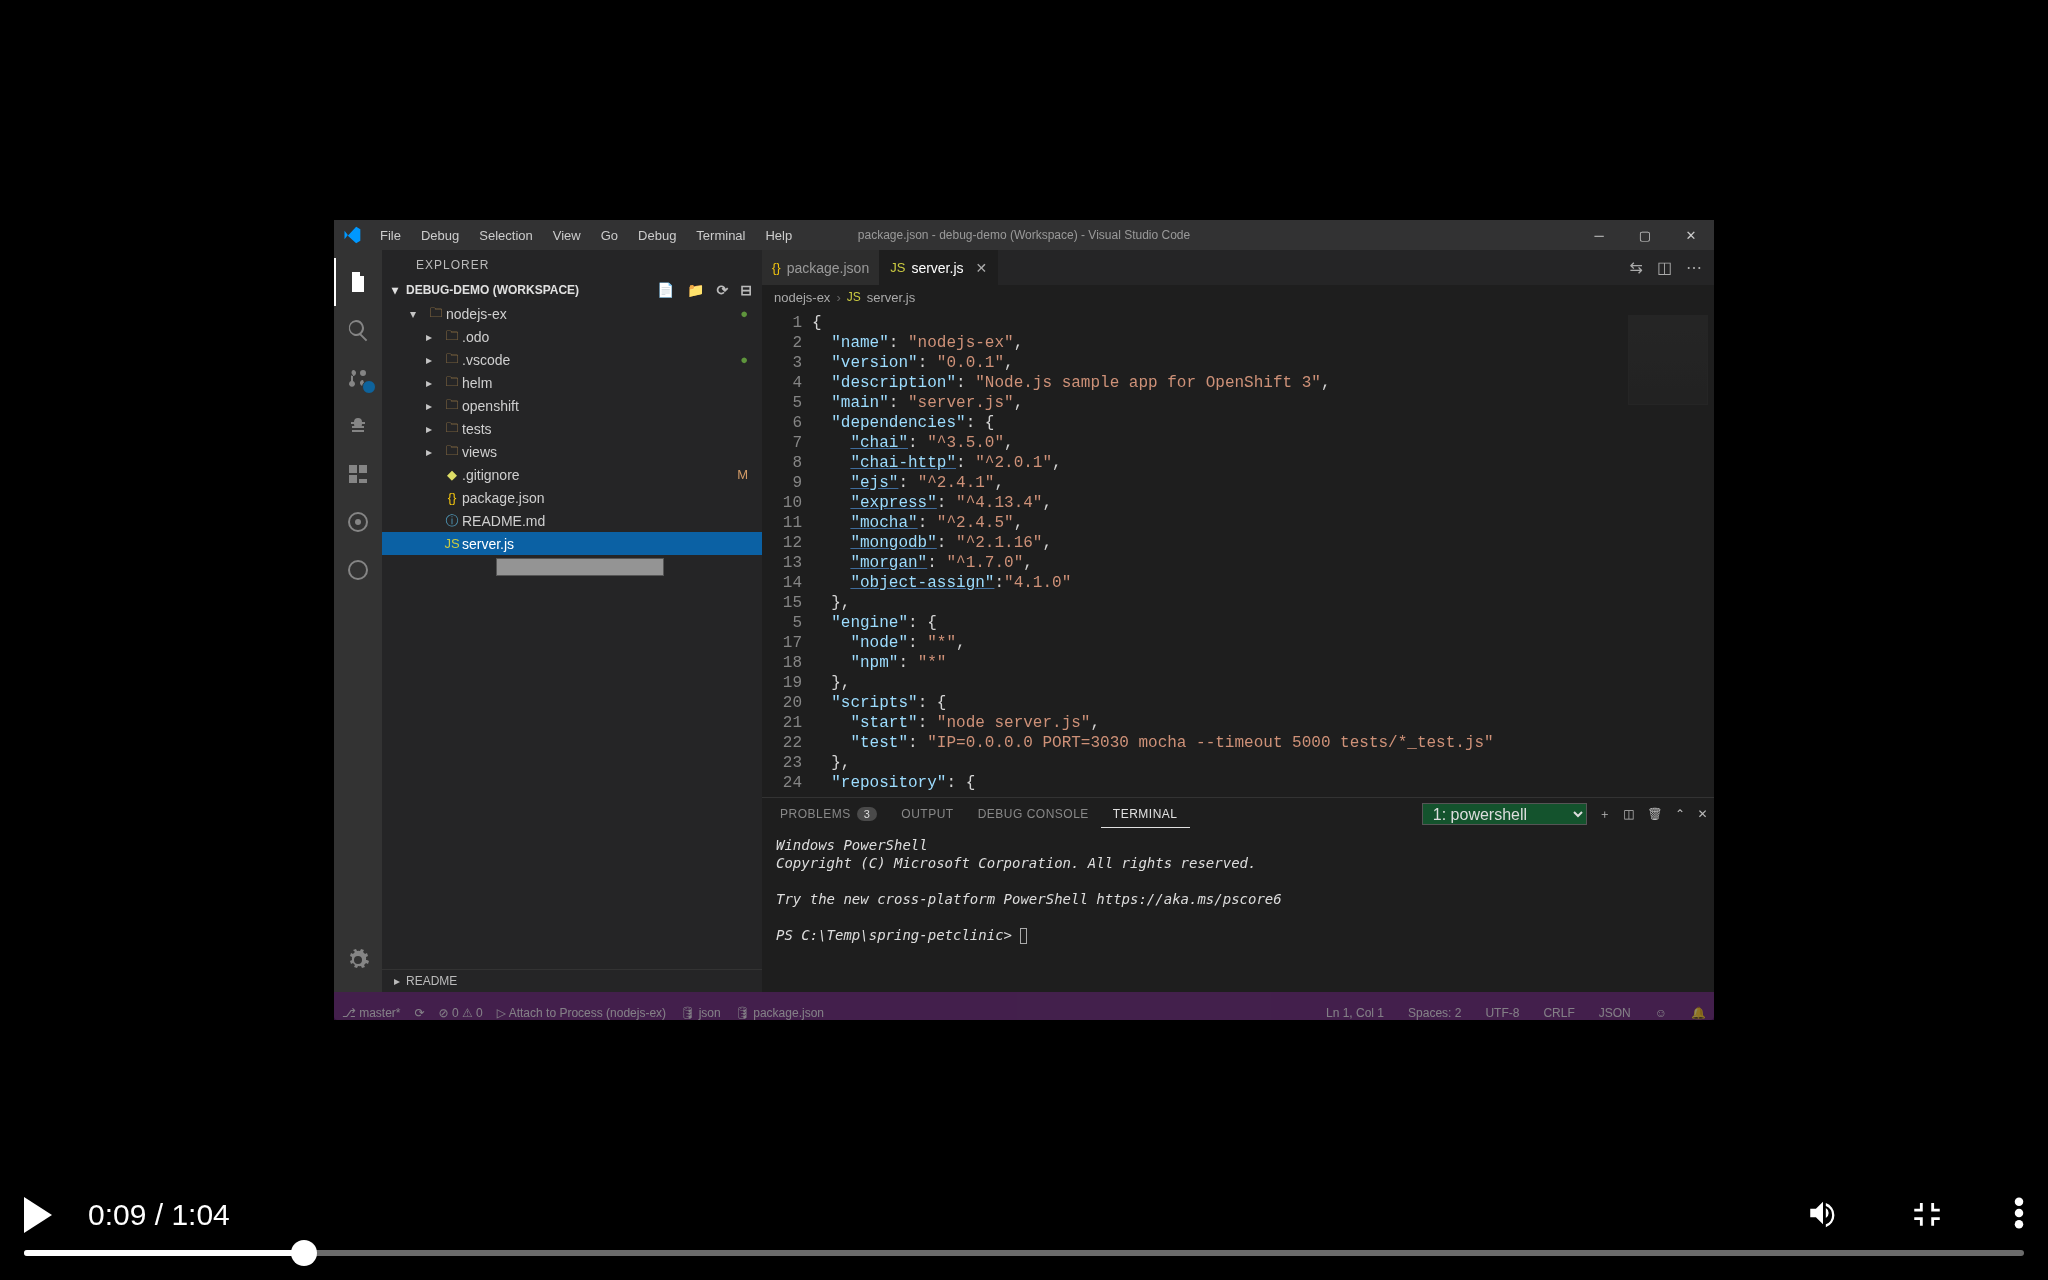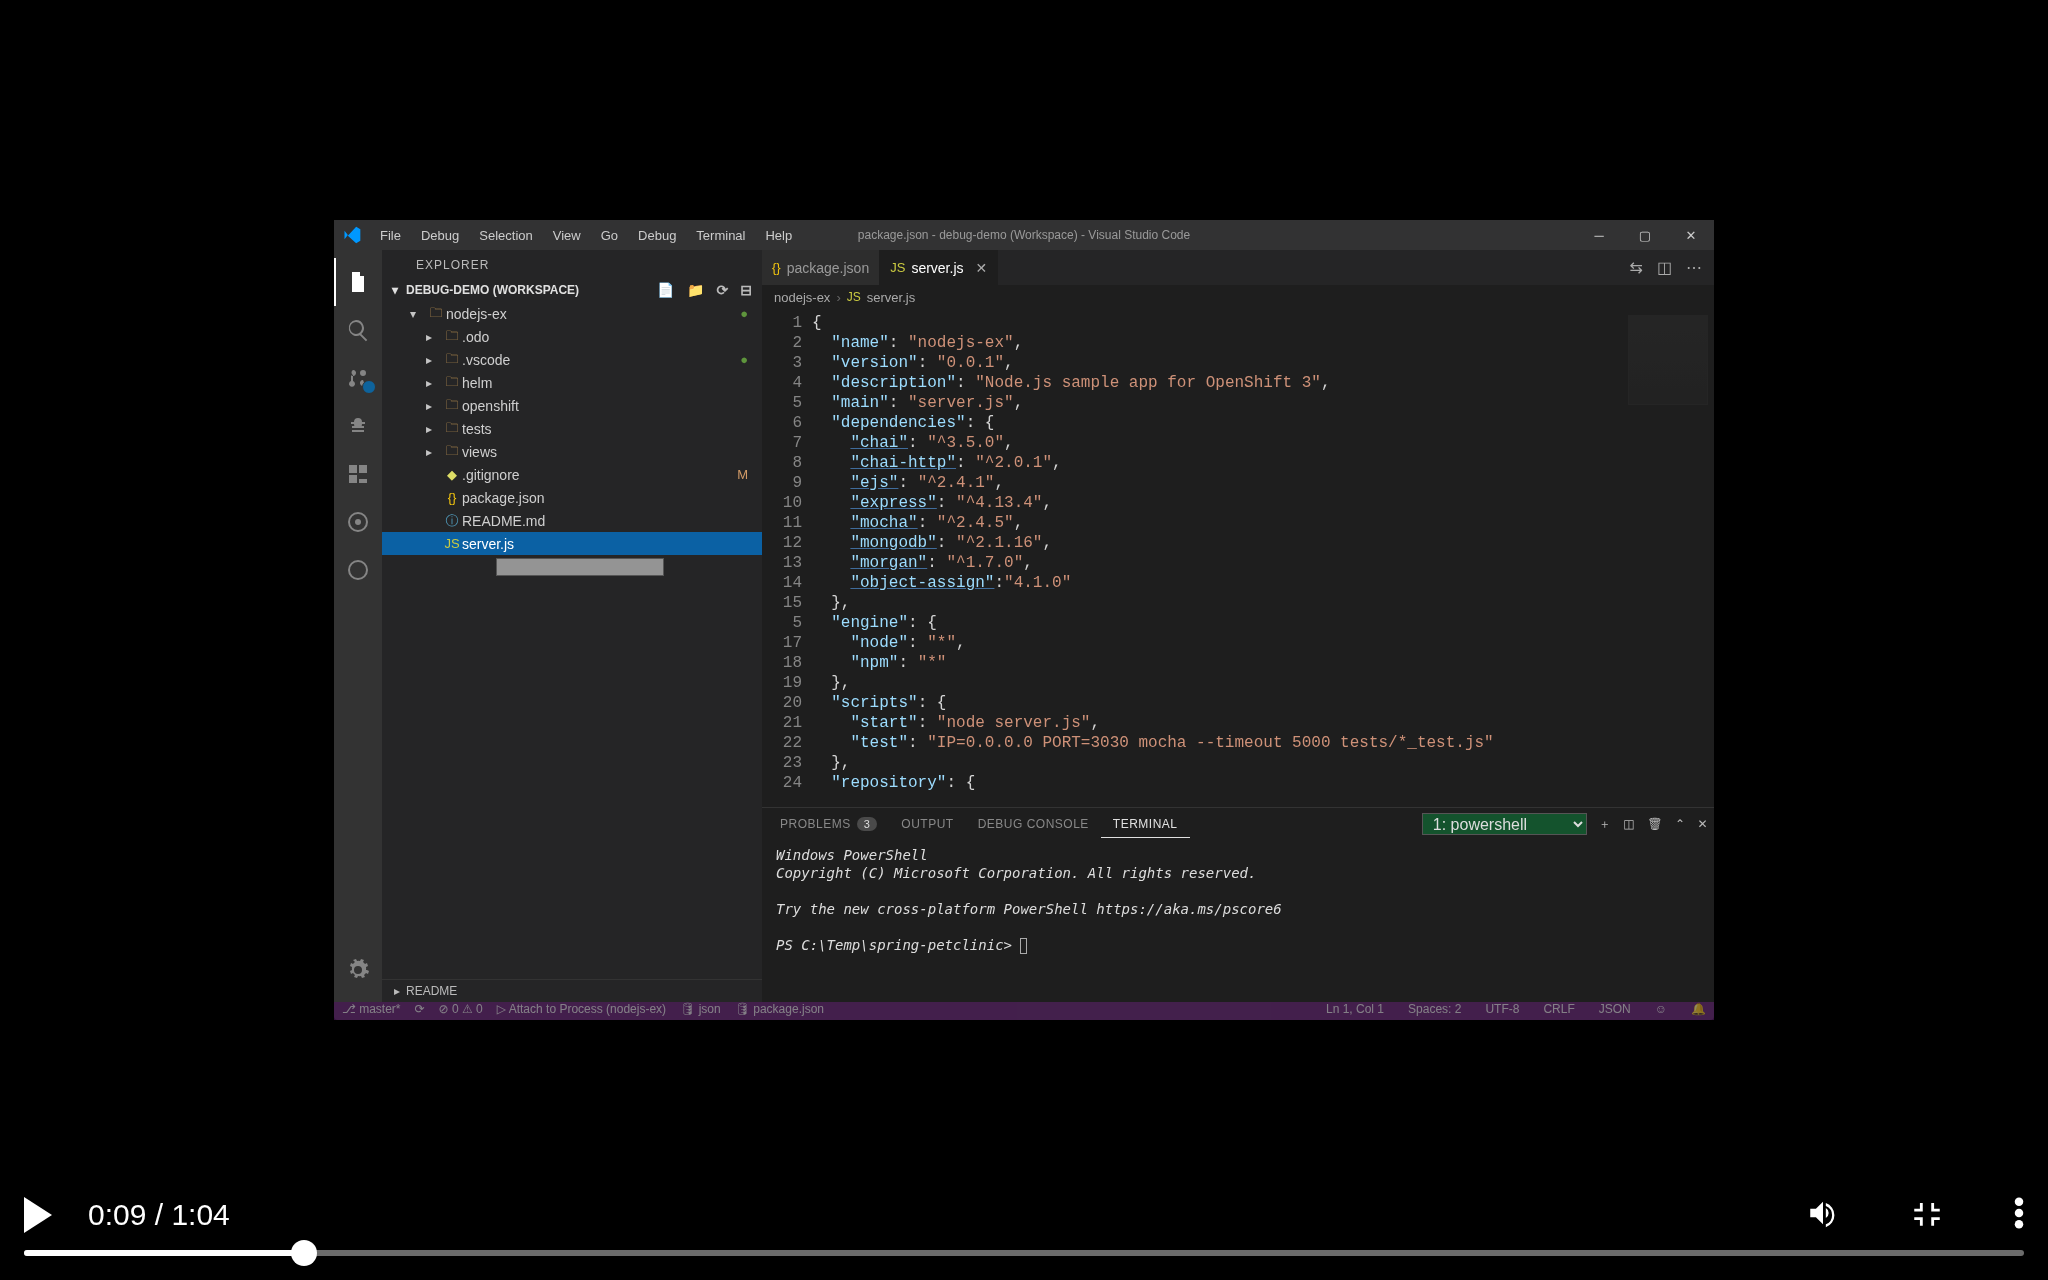--- a/index.html
+++ b/index.html
@@ -306,25 +306,25 @@
   font-style: italic;
 }
 .term-body .cursor-box {
   display: inline-block;
   width: 7px;
   height: 16px;
   border: 1px solid #aaa;
   vertical-align: middle;
 }
 .statusbar {
-  height: 18px;
+  height: 28px;
   background: #68217a;
   color: #e8e0ee;
   display: flex;
-  align-items: flex-start;
+  align-items: flex-end;
   font-size: 12px;
   padding: 0 8px;
   gap: 14px;
   opacity: 0.5;
 }
 .statusbar .right-items { margin-left: auto; display: flex; gap: 24px; }
 
 .controls-overlay {
   position: absolute;
   left: 0; right: 0; bottom: 0;

